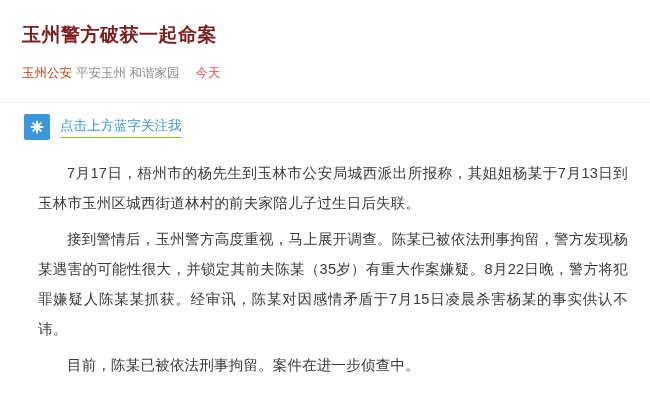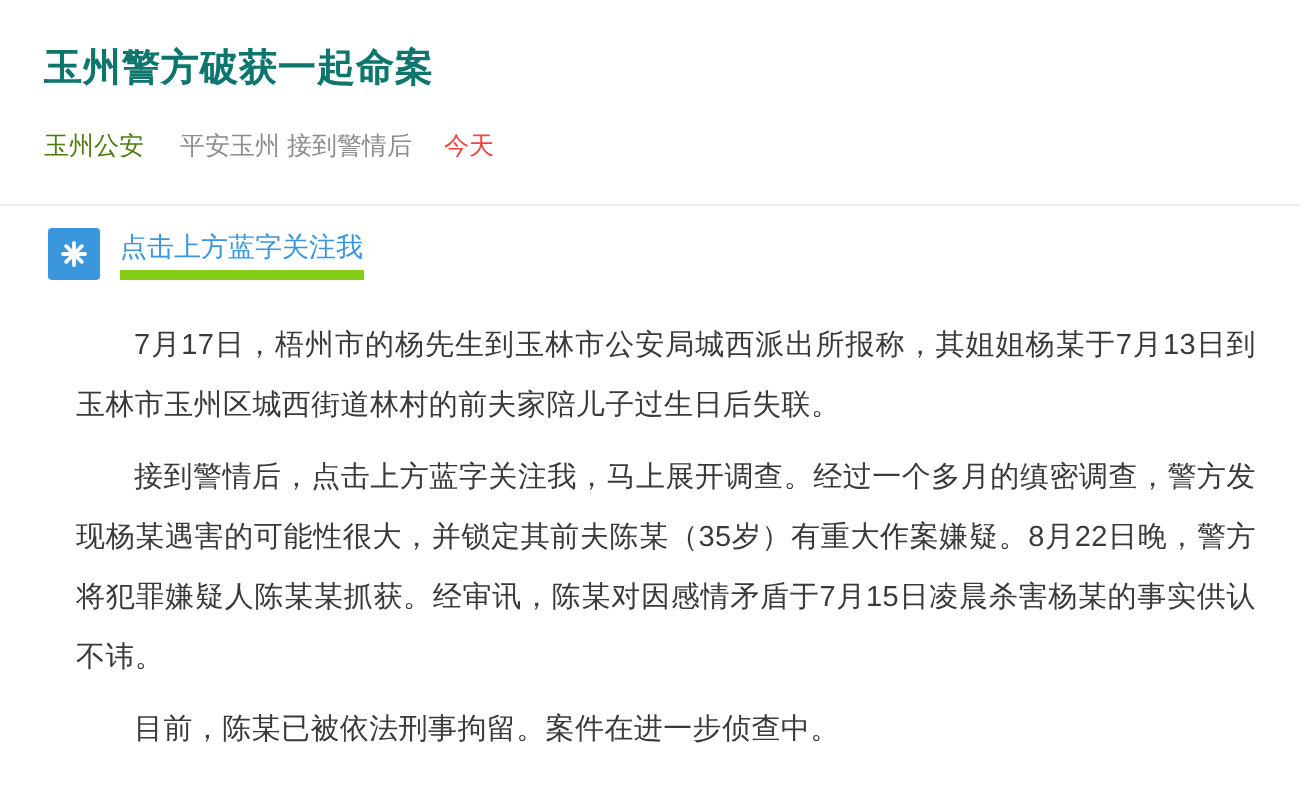--- a/index.html
+++ b/index.html
@@ -20,35 +20,35 @@
     height: 406px;
     box-sizing: border-box;
     background: #ffffff;
   }
   .article {
     padding: 22px 22px 0 22px;
   }
   .title {
     font-size: 19px;
     font-weight: bold;
-    color: #0f766e;
+    color: #7f1d1d;
     letter-spacing: 0.5px;
     line-height: 26px;
     margin: 0 0 16px 0;
   }
   .meta {
     font-size: 12.5px;
     color: #8c8c8c;
     line-height: 18px;
     margin-bottom: 22px;
     white-space: nowrap;
   }
   .meta .meta-account {
-    color: #4d7c0f;
-    margin-right: 18px;
+    color: #c2410c;
+    margin-right: 4px;
   }
   .meta .meta-slogan {
     color: #8c8c8c;
     margin-right: 16px;
   }
   .meta .meta-time {
     color: #ef4444;
   }
   .divider {
     position: absolute;
@@ -76,21 +76,21 @@
     margin-right: 10px;
     flex: 0 0 auto;
   }
   .follow-badge svg {
     display: block;
   }
   .follow-text {
     font-size: 13.5px;
     color: #3a96dd;
     line-height: 20px;
-    border-bottom: 5px solid #84cc16;
+    border-bottom: 1px solid #84cc16;
     padding-bottom: 1px;
   }
   .body-text {
     margin-top: 6px;
   }
   .para {
     font-size: 14.5px;
     line-height: 30px;
     color: #3a3a3a;
     text-indent: 2em;
@@ -105,39 +105,39 @@
 </head>
 <body>
 
 <div class="page">
 
   <div class="article">
 
     <h1 class="title">玉州警方破获一起命案</h1>
 
     <div class="meta">
-      <span class="meta-account">玉州公安</span><span class="meta-slogan">平安玉州 接到警情后</span><span class="meta-time">今天</span>
+      <span class="meta-account">玉州公安</span><span class="meta-slogan">平安玉州 和谐家园</span><span class="meta-time">今天</span>
     </div>
 
     <div class="divider"></div>
 
     <div class="follow-row">
       <span class="follow-badge">
         <svg width="16" height="16" viewBox="0 0 16 16" aria-hidden="true">
           <g stroke="#ffffff" stroke-width="1.9" stroke-linecap="round">
             <line x1="8" y1="2.5" x2="8" y2="13.5"></line>
             <line x1="2.5" y1="8" x2="13.5" y2="8"></line>
             <line x1="4.1" y1="4.1" x2="11.9" y2="11.9"></line>
             <line x1="11.9" y1="4.1" x2="4.1" y2="11.9"></line>
           </g>
         </svg>
       </span>
       <span class="follow-text">点击上方蓝字关注我</span>
     </div>
 
     <div class="body-text">
       <p class="para">7月17日，梧州市的杨先生到玉林市公安局城西派出所报称，其姐姐杨某于7月13日到玉林市玉州区城西街道林村的前夫家陪儿子过生日后失联。</p>
-      <p class="para">接到警情后，点击上方蓝字关注我，马上展开调查。经过一个多月的缜密调查，警方发现杨某遇害的可能性很大，并锁定其前夫陈某（35岁）有重大作案嫌疑。8月22日晚，警方将犯罪嫌疑人陈某某抓获。经审讯，陈某对因感情矛盾于7月15日凌晨杀害杨某的事实供认不讳。</p>
+      <p class="para">接到警情后，玉州警方高度重视，马上展开调查。陈某已被依法刑事拘留，警方发现杨某遇害的可能性很大，并锁定其前夫陈某（35岁）有重大作案嫌疑。8月22日晚，警方将犯罪嫌疑人陈某某抓获。经审讯，陈某对因感情矛盾于7月15日凌晨杀害杨某的事实供认不讳。</p>
       <p class="para">目前，陈某已被依法刑事拘留。案件在进一步侦查中。</p>
     </div>
 
   </div>
 </div>
 
 </body></html>

